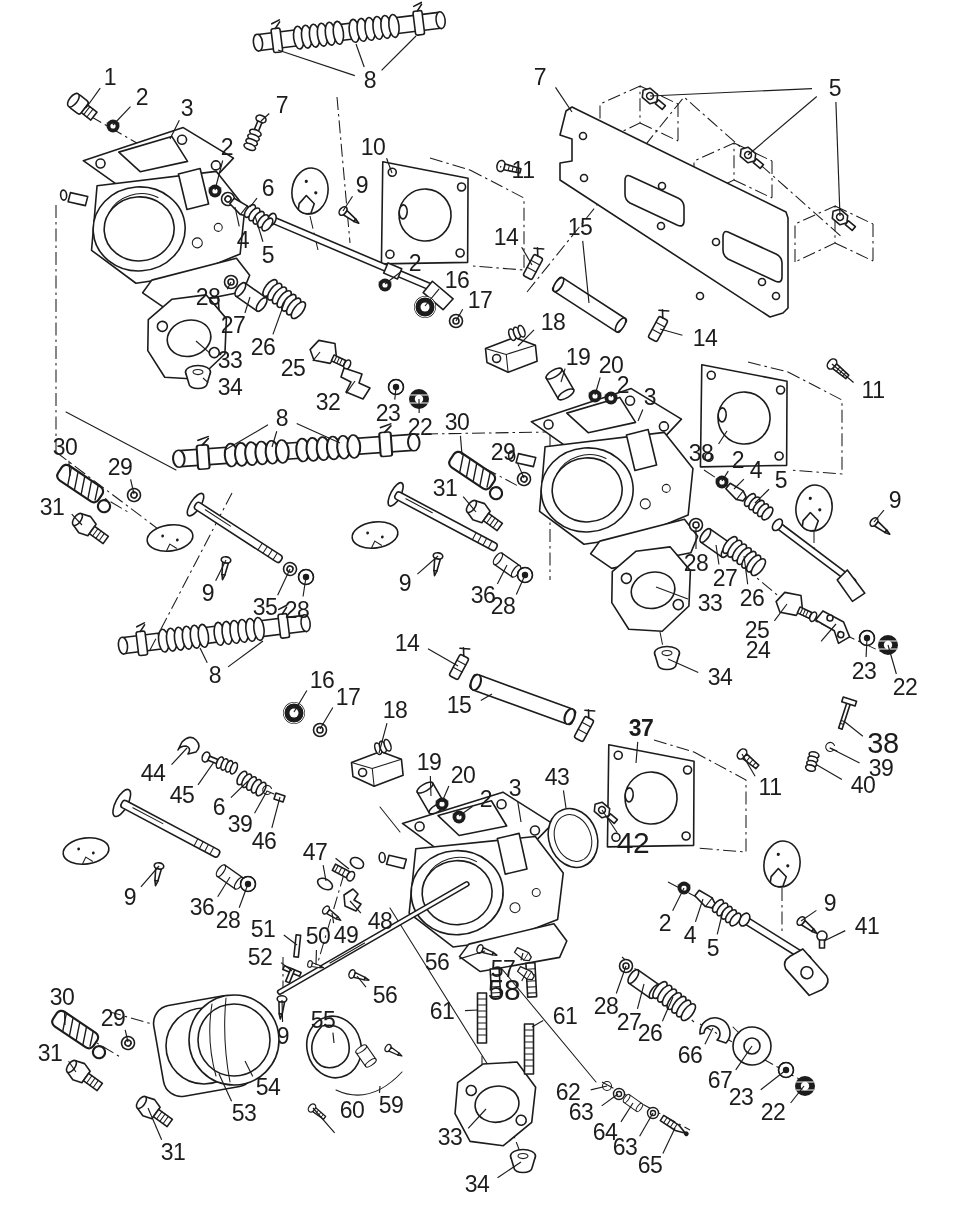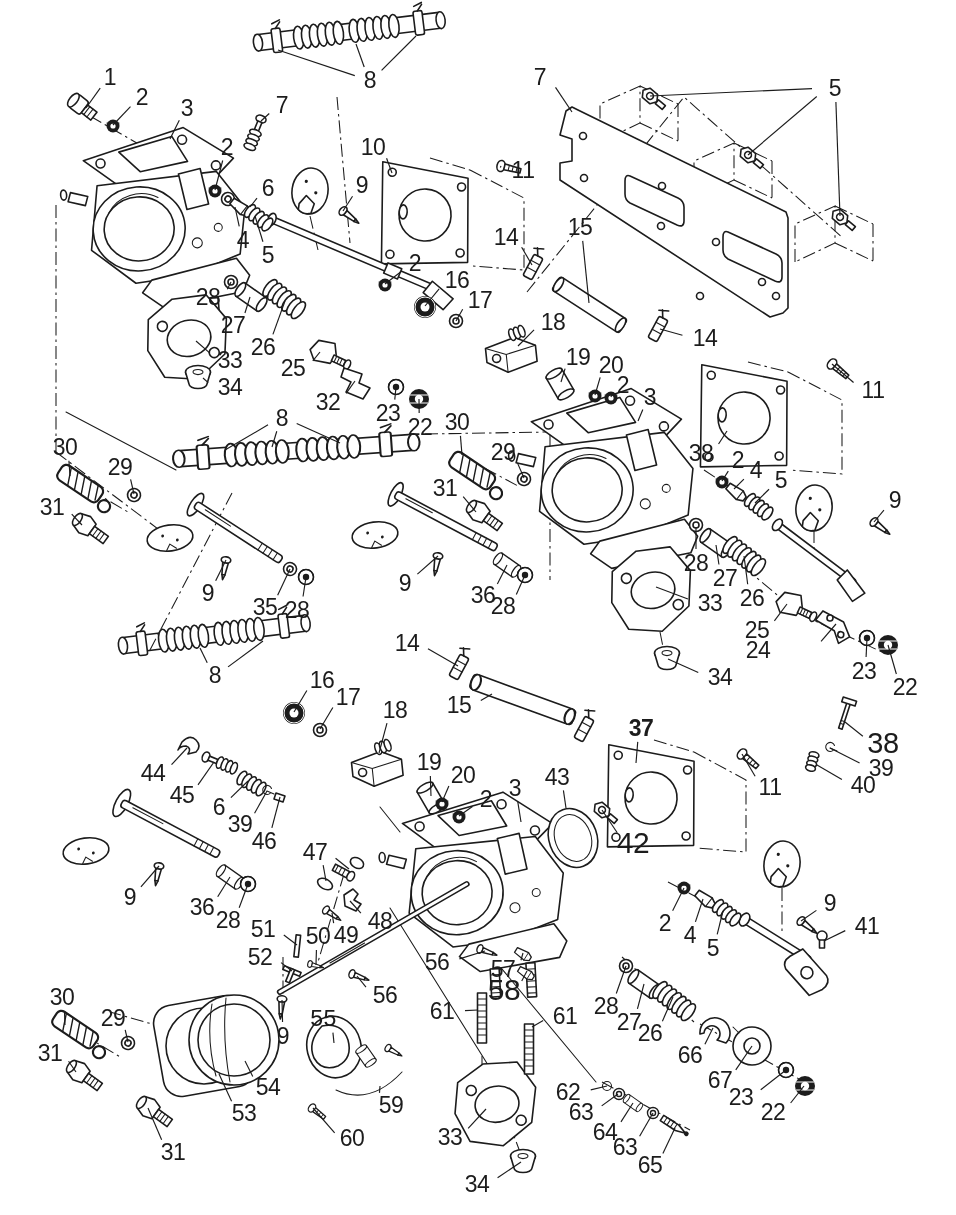--- a/index.html
+++ b/index.html
@@ -780,31 +780,31 @@
       <div class="callout" style="left: 228px; top: 920px; font-size: 23px;">28</div>
       <div class="callout" style="left: 315px; top: 852px; font-size: 23px;">47</div>
       <div class="callout" style="left: 380px; top: 921px; font-size: 23px;">48</div>
       <div class="callout" style="left: 346px; top: 935px; font-size: 23px;">49</div>
       <div class="callout" style="left: 318px; top: 936px; font-size: 23px;">50</div>
       <div class="callout" style="left: 263px; top: 929px; font-size: 23px;">51</div>
       <div class="callout" style="left: 260px; top: 957px; font-size: 23px;">52</div>
       <div class="callout" style="left: 437px; top: 962px; font-size: 23px;">56</div>
       <div class="callout" style="left: 385px; top: 995px; font-size: 23px;">56</div>
       <div class="callout" style="left: 283px; top: 1036px; font-size: 23px;">9</div>
-      <div class="callout" style="left: 323px; top: 1020px; font-size: 23px; font-family: Liberation Mono, monospace;">55</div>
+      <div class="callout" style="left: 323px; top: 1020px; font-size: 23px;">55</div>
       <div class="callout" style="left: 442px; top: 1011px; font-size: 23px;">61</div>
       <div class="callout" style="left: 565px; top: 1016px; font-size: 23px;">61</div>
       <div class="callout" style="left: 62px; top: 997px; font-size: 23px;">30</div>
       <div class="callout" style="left: 113px; top: 1018px; font-size: 23px;">29</div>
       <div class="callout" style="left: 50px; top: 1053px; font-size: 23px;">31</div>
       <div class="callout" style="left: 268px; top: 1087px; font-size: 23px;">54</div>
       <div class="callout" style="left: 244px; top: 1113px; font-size: 23px;">53</div>
       <div class="callout" style="left: 173px; top: 1152px; font-size: 23px;">31</div>
       <div class="callout" style="left: 391px; top: 1105px; font-size: 23px;">59</div>
-      <div class="callout" style="left: 352px; top: 1138px; font-size: 23px;">60</div>
+      <div class="callout" style="left: 352px; top: 1110px; font-size: 23px;">60</div>
       <div class="callout" style="left: 450px; top: 1137px; font-size: 23px;">33</div>
       <div class="callout" style="left: 477px; top: 1184px; font-size: 23px;">34</div>
       <div class="callout" style="left: 633px; top: 843px; font-size: 30px;">42</div>
       <div class="callout" style="left: 665px; top: 923px; font-size: 23px;">2</div>
       <div class="callout" style="left: 690px; top: 935px; font-size: 23px;">4</div>
       <div class="callout" style="left: 713px; top: 948px; font-size: 23px;">5</div>
       <div class="callout" style="left: 830px; top: 903px; font-size: 23px;">9</div>
       <div class="callout" style="left: 867px; top: 926px; font-size: 23px;">41</div>
       <div class="callout" style="left: 503px; top: 969px; font-size: 23px;">57</div>
       <div class="callout" style="left: 504px; top: 990px; font-size: 30px;">58</div>

